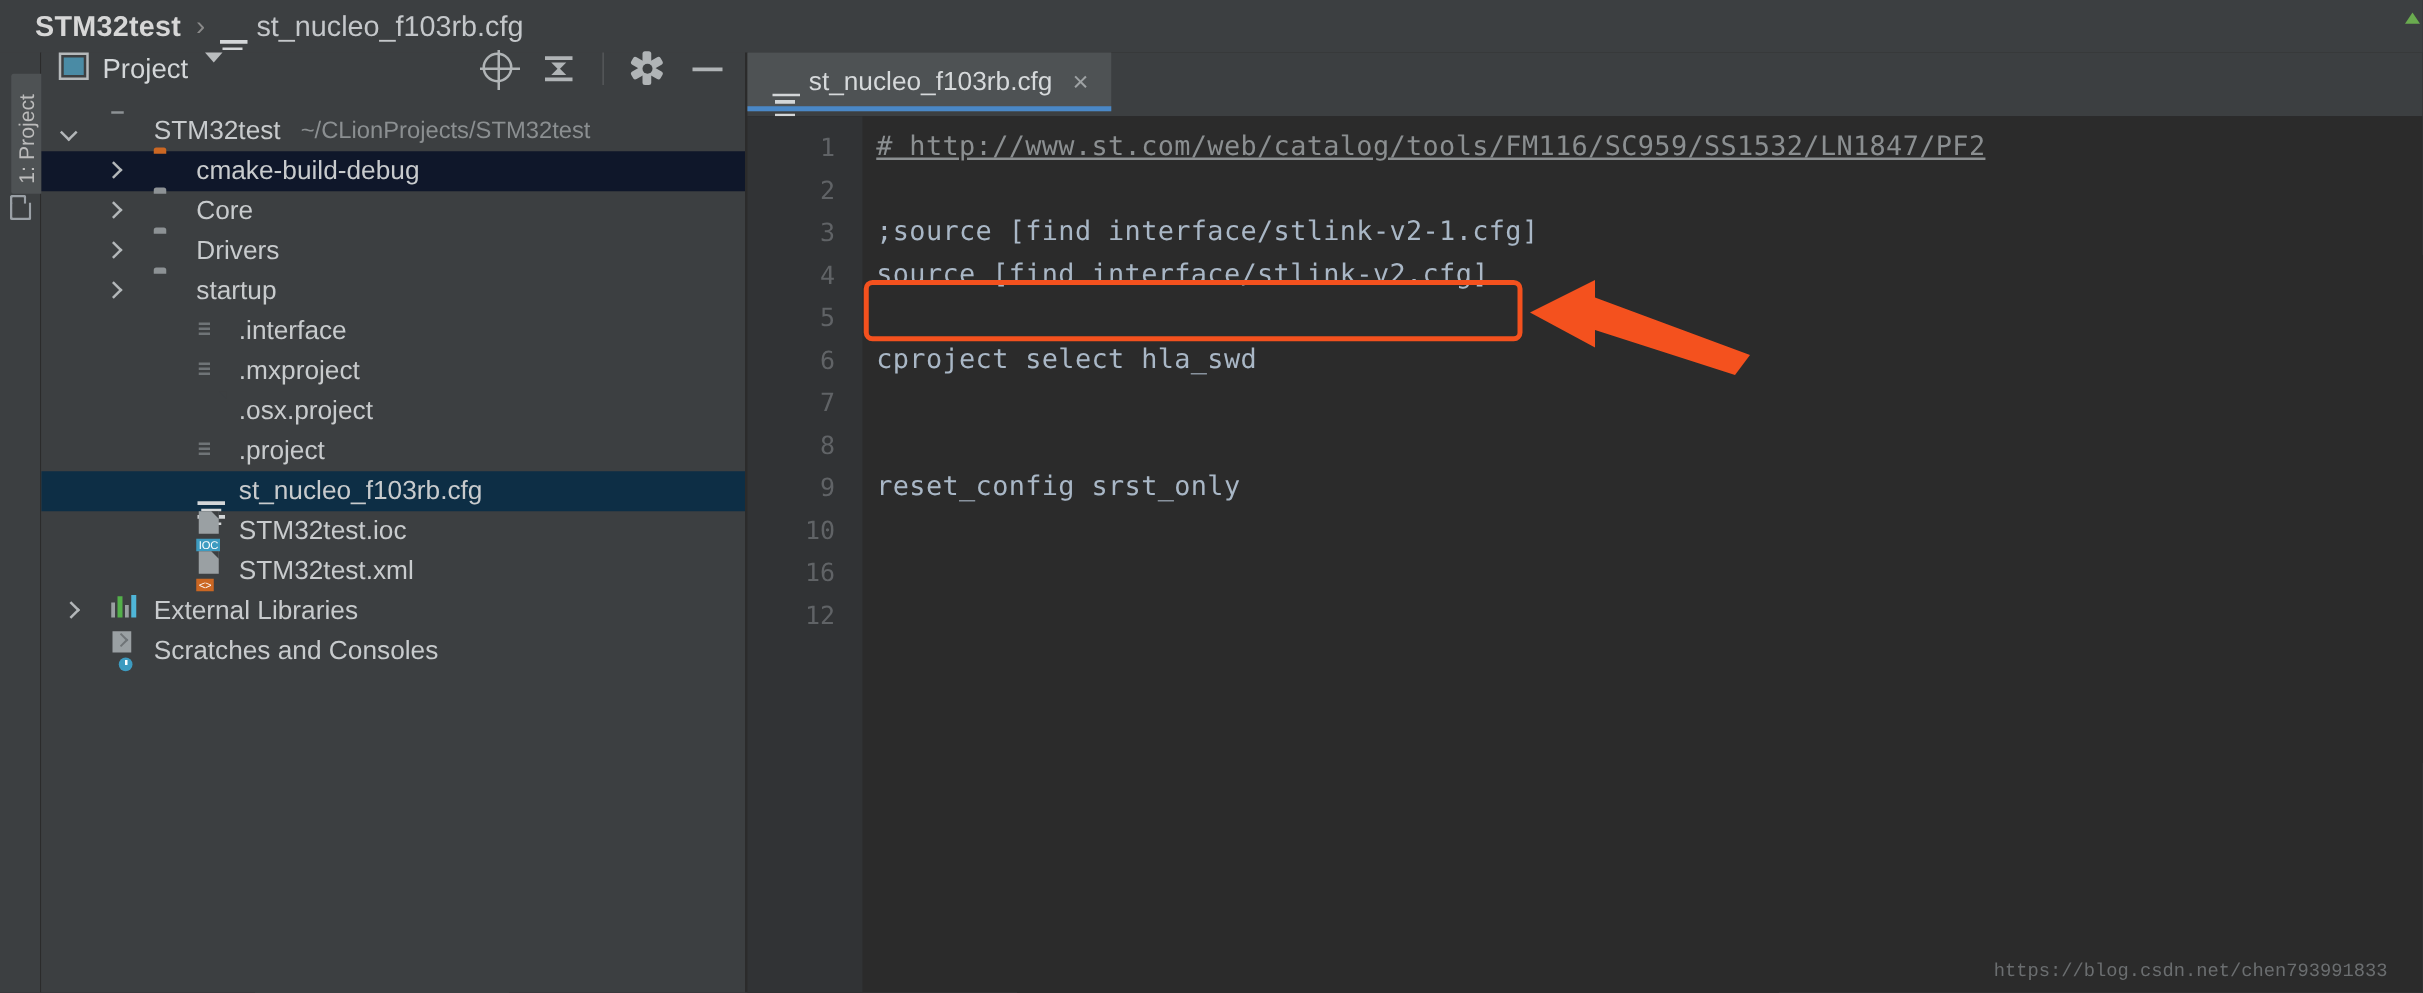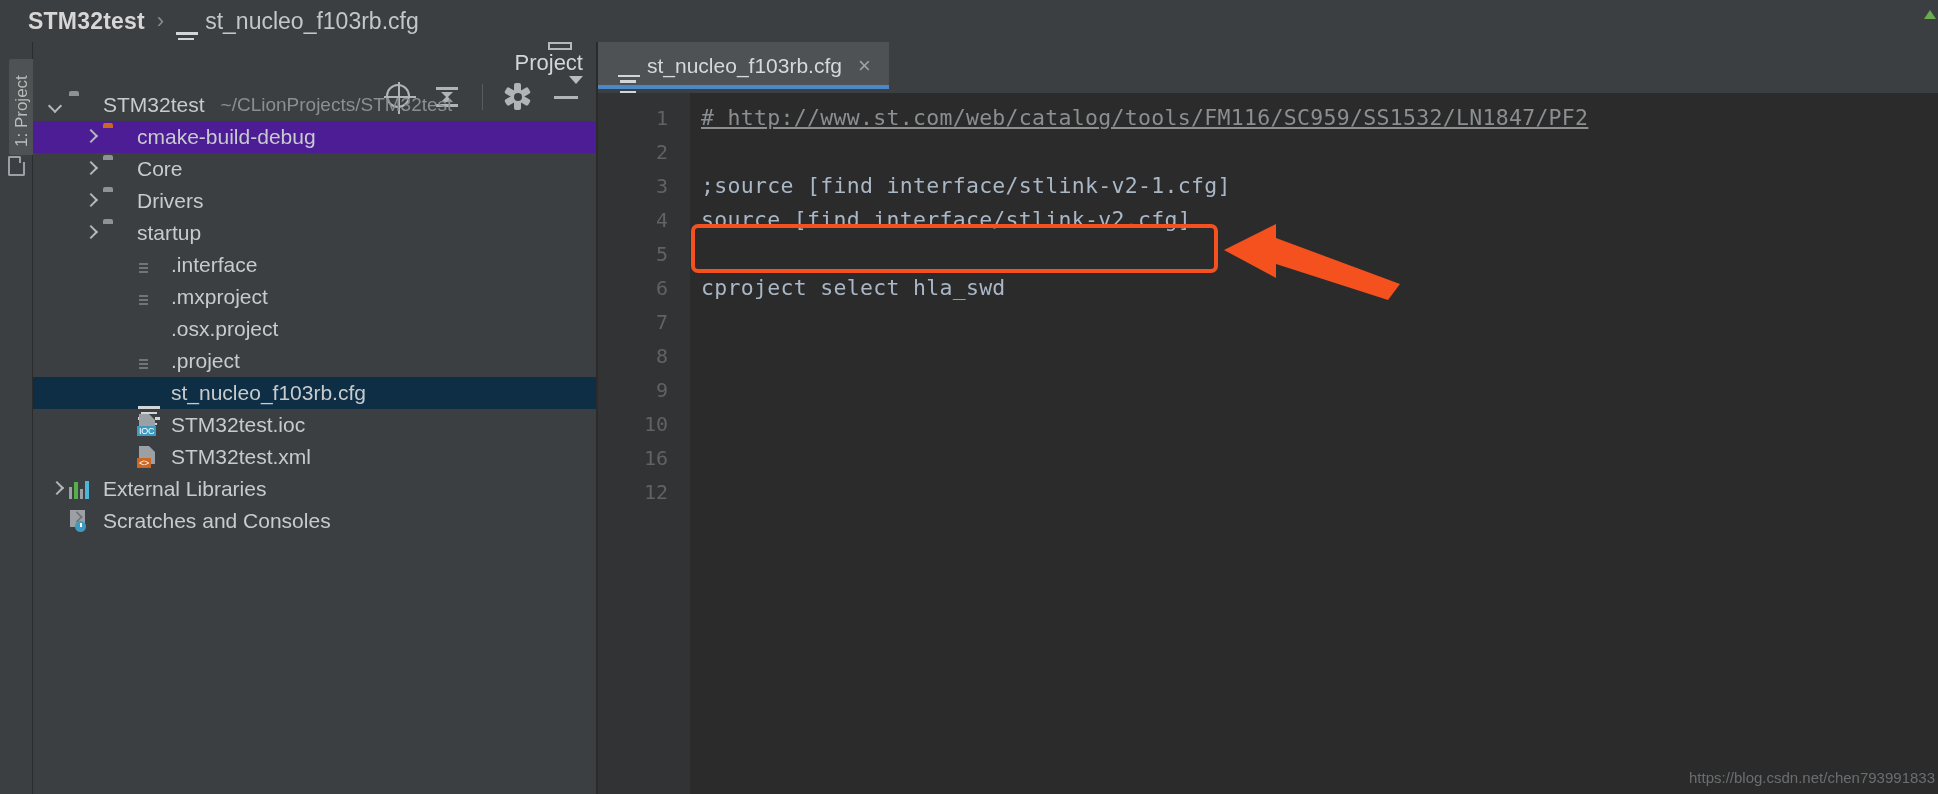--- a/index.html
+++ b/index.html
@@ -44,23 +44,22 @@
     content:""; position:absolute; left:-2px; top:-6px; width: 9px; height: 5px;
     border: 2px solid #9aa0a6; border-bottom: none; border-radius: 2px 2px 0 0;
   }
 
   
   .project-panel {
     position: absolute; left: 33px; top: 42px; width: 564px; height: 752px;
     background: #3c3f41;
   }
   .panel-header {
-    height: 47px; display: flex; align-items: flex-end; padding: 0 14px 0 14px;
+    height: 47px; display: flex; align-items: flex-start; padding: 0 14px 0 14px;
     position: relative;
-    flex-direction: column;
   }
   .proj-box-ico { width: 24px; height: 22px; border: 2px solid #b5b9bb; background:#3c3f41; padding:2px; margin-right: 11px; }
   .proj-box-ico > i { display:block; width:100%; height:100%; background:#4a8ba5; }
   .panel-title { color: #d3d6d8; font-size: 22px; }
   .caret-down {
     width: 0; height: 0; border-left: 7px solid transparent; border-right: 7px solid transparent;
     border-top: 8px solid #b9bcbe; margin-left: 14px;
   }
   .hdr-actions { margin-left: auto; display: flex; align-items: center; gap: 22px; padding-right: 4px;}
   .ico-btn { width: 26px; height: 26px; position: relative; cursor: default; }
@@ -80,37 +79,37 @@
   .gear-t2 { transform: rotate(60deg); } .gear-t3 { transform: rotate(120deg); }
   .gear-hole { position:absolute; left:8.5px; top:8.5px; width:8px;height:8px;border-radius:50%;background:#3c3f41; z-index:3;}
   
   .ico-minus:before { content:""; position:absolute; left:1px; top:12px; width:24px; height:2.8px; background:#b0b4b6; }
 
   .tree { position: absolute; top: 47px; left: 0; right: 0; bottom: 0; overflow: hidden; }
   .row {
     height: 32px; display: flex; align-items: center; color: #c8cbcd; font-size: 21px;
     white-space: nowrap; position: relative;
   }
-  .row.sel-inactive { background: #4c1d95; }
+  .row.sel-inactive { background: #0f172a; }
   .row.sel-active { background: #0d2e45; }
   .arrow {
     width: 14px; height: 14px; margin-right: 6px; position: relative; flex: none;
   }
   .arrow.right:before {
     content:""; position:absolute; left:3px; top:1px; width:8px; height:8px;
     border-right: 2.4px solid #b3b7b9; border-bottom: 2.4px solid #b3b7b9;
     transform: rotate(-45deg);
   }
   .arrow.down:before {
     content:""; position:absolute; left:1px; top:3px; width:8px; height:8px;
     border-right: 2.4px solid #b3b7b9; border-bottom: 2.4px solid #b3b7b9;
     transform: rotate(45deg);
   }
   .arrow.none:before { content: none; }
-  .ficon { width: 24px; height: 22px; margin-right: 10px; flex: none; position: relative; }
+  .ficon { width: 24px; height: 32px; margin-right: 10px; flex: none; position: relative; margin-left: 20px; }
   
   .ic-folder { background: #8d9295; border-radius: 2px; width:23px;height:17px; margin-top:3px; }
   .ic-folder:before { content:""; position:absolute; left:0; top:-3px; width:10px;height:5px;background:#8d9295;border-radius:2px 2px 0 0;}
   .ic-folder.orange, .ic-folder.orange:before { background: #cb6723; }
   
   .ic-doc { width: 17px; height: 21px; background: #9aa0a3; border-radius: 1px; margin-left:2px; }
   .ic-doc:before { content:""; position:absolute; left: 2px; top:9px; height:2px; width:9px; box-shadow: 0 4px 0 #6f7477, 0 8px 0 #6f7477; background:#6f7477; }
   .ic-doc.white { background: #f2f2f2; }
   .ic-doc.white:before { content: none; }
   .ic-doc.white:after { content:""; position:absolute; right:0; top:0; border-left:6px solid transparent; border-top:6px solid #3c3f41; }
@@ -170,21 +169,21 @@
   .cmt { color: #808080; }
   .cmt a, .lnk { color: #8b8f91; text-decoration: underline; }
 
   
   .hl-box {
     position: absolute; left: 691px; top: 224px; width: 527px; height: 49px;
     border: 4px solid #f4511e; border-radius: 7px; pointer-events: none;
   }
   .arrow-annot { position: absolute; left: 1218px; top: 208px; pointer-events: none; }
 
-  .watermark { position: absolute; right: 3px; bottom: 8px; color: #6b6e70; font-size: 15px; }
+  .watermark { position: absolute; right: 28px; bottom: 8px; color: #6b6e70; font-size: 15px; font-family: Liberation Mono, monospace; }
   .right-edge { position:absolute; right:0; top:0; width: 10px; height: 30px; }
   .right-edge i { position:absolute; right:2px; top:10px; width:0;height:0;
     border-left:6px solid transparent;border-right:6px solid transparent;border-bottom:9px solid #6aab4f;}
 </style>
 </head>
 <body>
 
 <div id="app">
 
   <div class="breadcrumb-bar">
@@ -351,20 +350,21 @@
         </div>
       <div class="code" id="code">
           <div class="cline cmt lnk"># http://www.st.com/web/catalog/tools/FM116/SC959/SS1532/LN1847/PF2</div>
           <div class="cline"></div>
           <div class="cline">;source [find interface/stlink-v2-1.cfg]</div>
           <div class="cline">source [find interface/stlink-v2.cfg]</div>
           <div class="cline"></div>
           <div class="cline">cproject select hla_swd</div>
           <div class="cline"></div>
           <div class="cline"></div>
+          <div class="cline">reset_config srst_only</div>
           <div class="cline"></div>
         </div>
     </div>
     <div class="watermark">https://blog.csdn.net/chen793991833</div>
   </div>
 
   <div class="hl-box"></div>
   <svg class="arrow-annot" width="190" height="100" viewBox="0 0 190 100">
     <path d="M6 42 L58 16 L58 30 L182 76 L170 92 L58 56 L58 70 Z" fill="#f4511e"></path>
   </svg>

